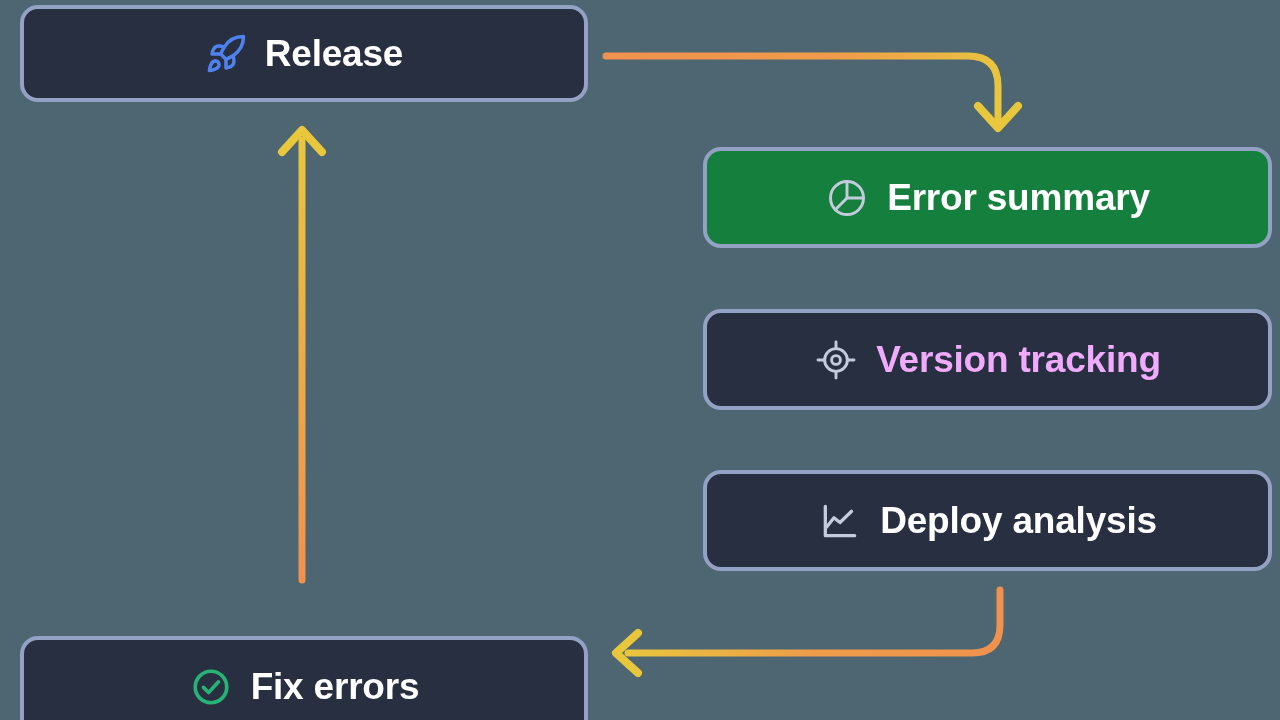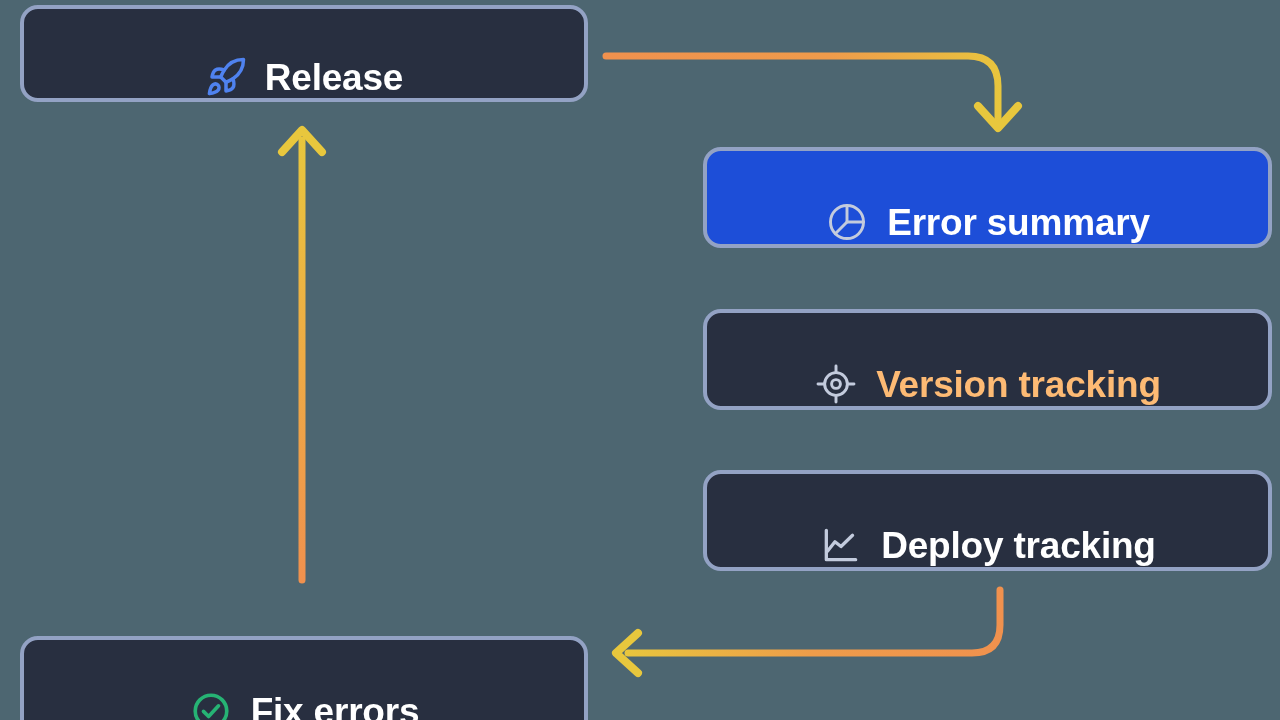--- a/index.html
+++ b/index.html
@@ -26,21 +26,21 @@
     left: 0;
     top: 0;
     width: 1280px;
     height: 720px;
     pointer-events: none;
   }
   .node {
     position: absolute;
     box-sizing: border-box;
     display: flex;
-    align-items: flex-end;
+    align-items: center;
     justify-content: center;
     gap: 18px;
     background: #282f40;
     border: 4px solid #93a2c4;
     border-radius: 18px;
     box-shadow: -10px 12px 0 0 #657architecture;
     color: #ffffff;
   }
   
   .node::before {
@@ -129,55 +129,55 @@
           <path d="M4.5 16.5c-1.5 1.26-2 5-2 5s3.74-.5 5-2c.71-.84.7-2.13-.09-2.91a2.18 2.18 0 0 0-2.91-.09z"></path>
           <path d="M12 15l-3-3a22 22 0 0 1 2-3.95A12.88 12.88 0 0 1 22 2c0 2.72-.78 7.5-6 11a22.35 22.35 0 0 1-4 2z"></path>
           <path d="M9 12H4s.55-3.03 2-4c1.62-1.08 5 0 5 0"></path>
           <path d="M12 15v5s3.03-.55 4-2c1.08-1.62 0-5 0-5"></path>
         </svg>
       </span>
       <span class="node-label">Release</span>
     </div>
   </div>
 
-  <div class="node" id="node-error-summary" style="background: #1d4ed8; border-color: rgb(147, 162, 196); color: rgb(255, 255, 255);">
+  <div class="node" id="node-error-summary" style="background: #15803d; border-color: rgb(147, 162, 196); color: rgb(255, 255, 255);">
     <div class="node-inner">
       <span class="node-icon">
         <svg width="44" height="44" viewBox="0 0 24 24" fill="none" stroke="#c3cbdd" stroke-width="1.6" stroke-linecap="round" stroke-linejoin="round">
           <circle cx="12" cy="12" r="9"></circle>
           <path d="M12 3v9h9"></path>
           <path d="M12 12L5.6 18.4"></path>
         </svg>
       </span>
       <span class="node-label">Error summary</span>
     </div>
   </div>
 
-  <div class="node" id="node-version" style="background: rgb(40, 47, 64); border-color: rgb(147, 162, 196); color: #fdba74;">
+  <div class="node" id="node-version" style="background: rgb(40, 47, 64); border-color: rgb(147, 162, 196); color: #f0abfc;">
     <div class="node-inner">
       <span class="node-icon">
         <svg width="44" height="44" viewBox="0 0 24 24" fill="none" stroke="#c3cbdd" stroke-width="1.6" stroke-linecap="round" stroke-linejoin="round">
           <circle cx="12" cy="12" r="6.2"></circle>
           <circle cx="12" cy="12" r="2.4"></circle>
           <path d="M12 2.2v3.2M12 18.6v3.2M2.2 12h3.2M18.6 12h3.2"></path>
         </svg>
       </span>
       <span class="node-label">Version tracking</span>
     </div>
   </div>
 
   <div class="node" id="node-deploy" style="background: rgb(40, 47, 64); border-color: rgb(147, 162, 196); color: rgb(255, 255, 255);">
     <div class="node-inner">
       <span class="node-icon">
         <svg width="44" height="44" viewBox="0 0 24 24" fill="none" stroke="#c3cbdd" stroke-width="1.8" stroke-linecap="round" stroke-linejoin="round">
           <path d="M4 4v16h16"></path>
           <path d="M4.6 15.4l4.1-5.2 3.3 2.6 6.3-6.1"></path>
         </svg>
       </span>
-      <span class="node-label">Deploy tracking</span>
+      <span class="node-label">Deploy analysis</span>
     </div>
   </div>
 
   <div class="node" id="node-fix-errors" style="background: rgb(40, 47, 64); border-color: rgb(147, 162, 196); color: rgb(255, 255, 255);">
     <div class="node-inner">
       <span class="node-icon">
         <svg width="44" height="44" viewBox="0 0 24 24" fill="none" stroke="#26b374" stroke-width="2" stroke-linecap="round" stroke-linejoin="round">
           <circle cx="12" cy="12" r="8.6"></circle>
           <path d="M7.9 12.2l2.8 2.8 5.4-5.8"></path>
         </svg>

